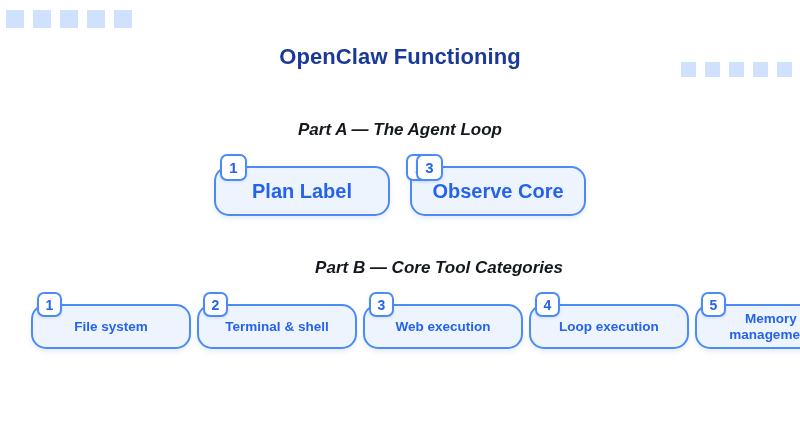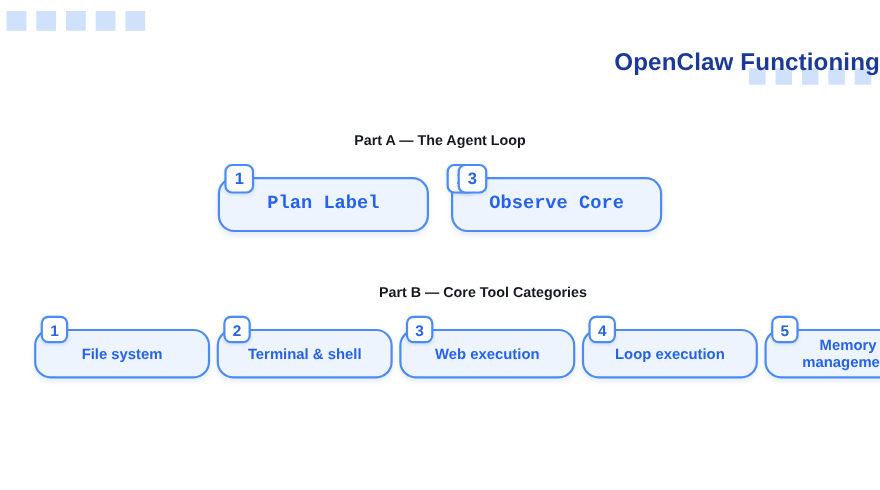--- a/index.html
+++ b/index.html
@@ -33,42 +33,43 @@
     width: 15px;
     height: 15px;
   }
 
   
   .page-title {
     position: absolute;
     top: 44px;
     left: 0;
     width: 800px;
-    text-align: right;
+    text-align: center;
     font-size: 22px;
     font-weight: bold;
     color: #1b3a97;
     letter-spacing: 0.1px;
   }
 
   
   .section {
     position: absolute;
     left: 0;
     width: 800px;
   }
   .section-a { top: 120px; }
   .section-b { top: 258px; margin-left: 39px; }
 
   .section-heading {
     text-align: center;
-    font-size: 13px;
+    font-size: 17px;
     font-weight: bold;
     color: #14181f;
     margin: 0 0 14px 0;
+    font-style: italic;
   }
 
   .card-row {
     display: flex;
     justify-content: center;
     align-items: flex-start;
   }
   .row-a { gap: 10px; }
   .row-b { gap: 6px; }
 
@@ -85,25 +86,24 @@
     display: flex;
     align-items: center;
     justify-content: center;
     text-align: center;
     color: #2563eb;
     font-weight: bold;
     box-shadow: 0 3px 5px rgba(70, 120, 200, 0.13);
     line-height: 1.15;
   }
   .row-a .card {
-    width: 192px;
+    width: 176px;
     height: 50px;
-    font-size: 17px;
+    font-size: 20px;
     padding: 0 10px;
-    font-family: Liberation Mono, monospace;
   }
   .row-b .card {
     width: 160px;
     height: 45px;
     font-size: 13.5px;
     padding: 0 8px;
   }
   .row-b .card-wrap:last-child .card {
     width: 152px;
   }

